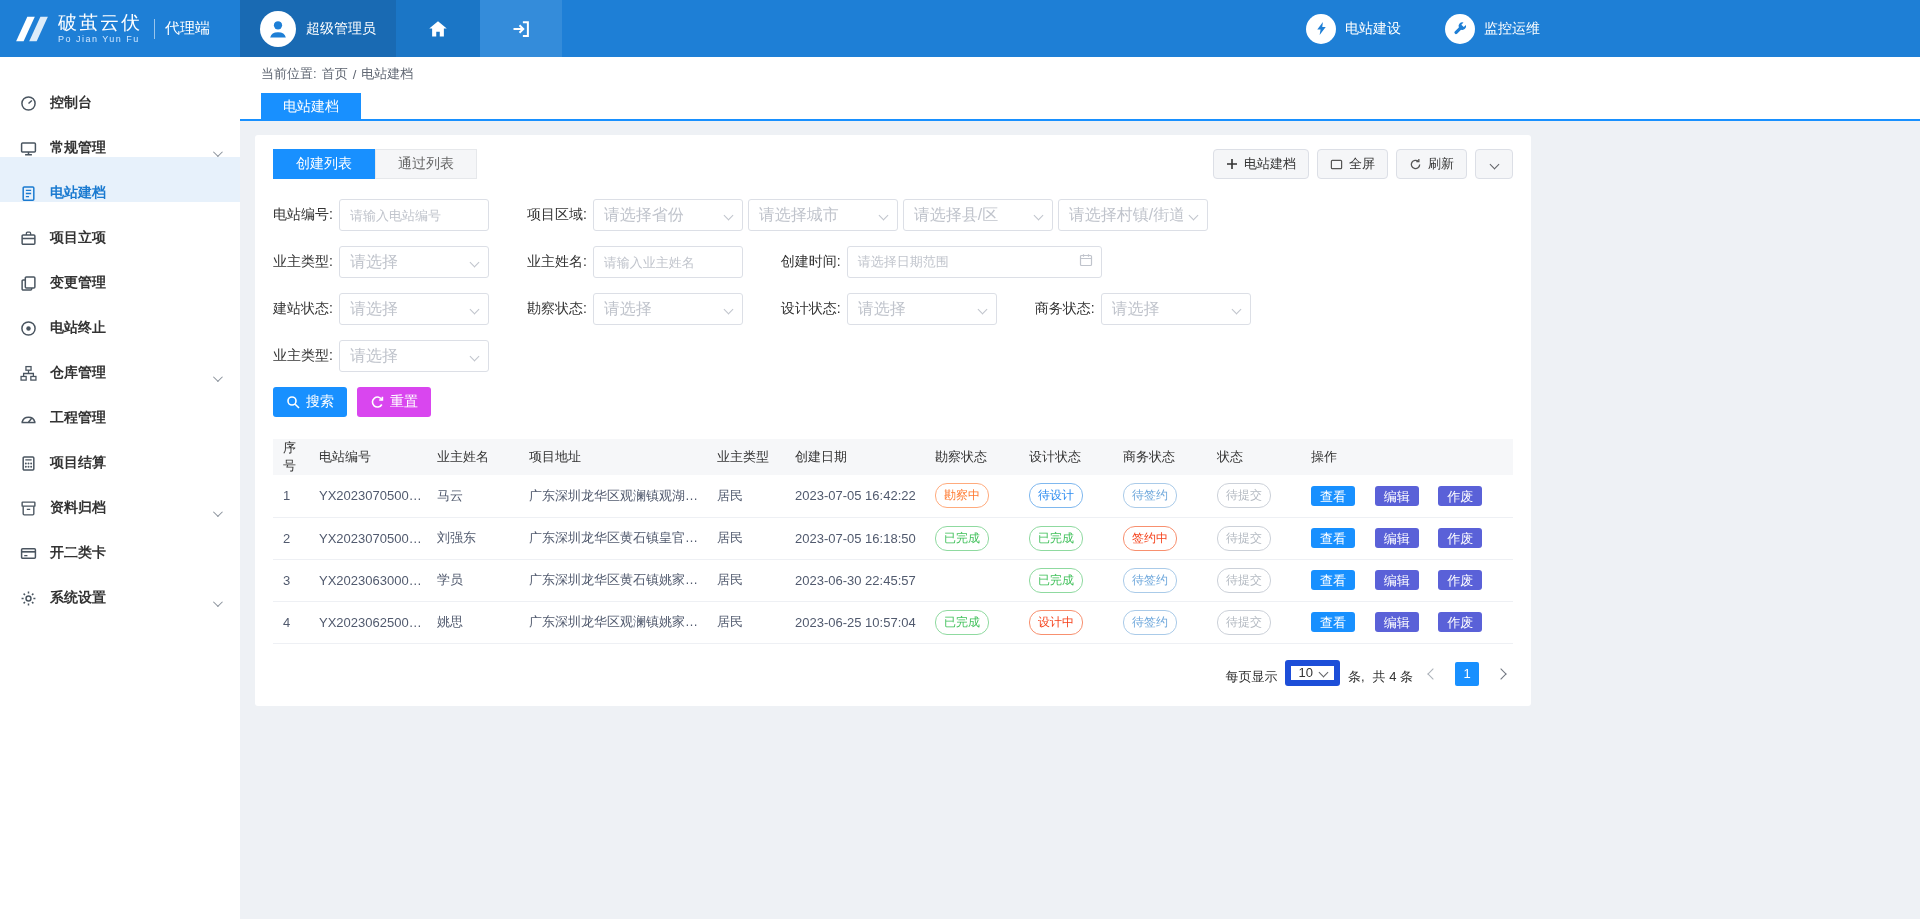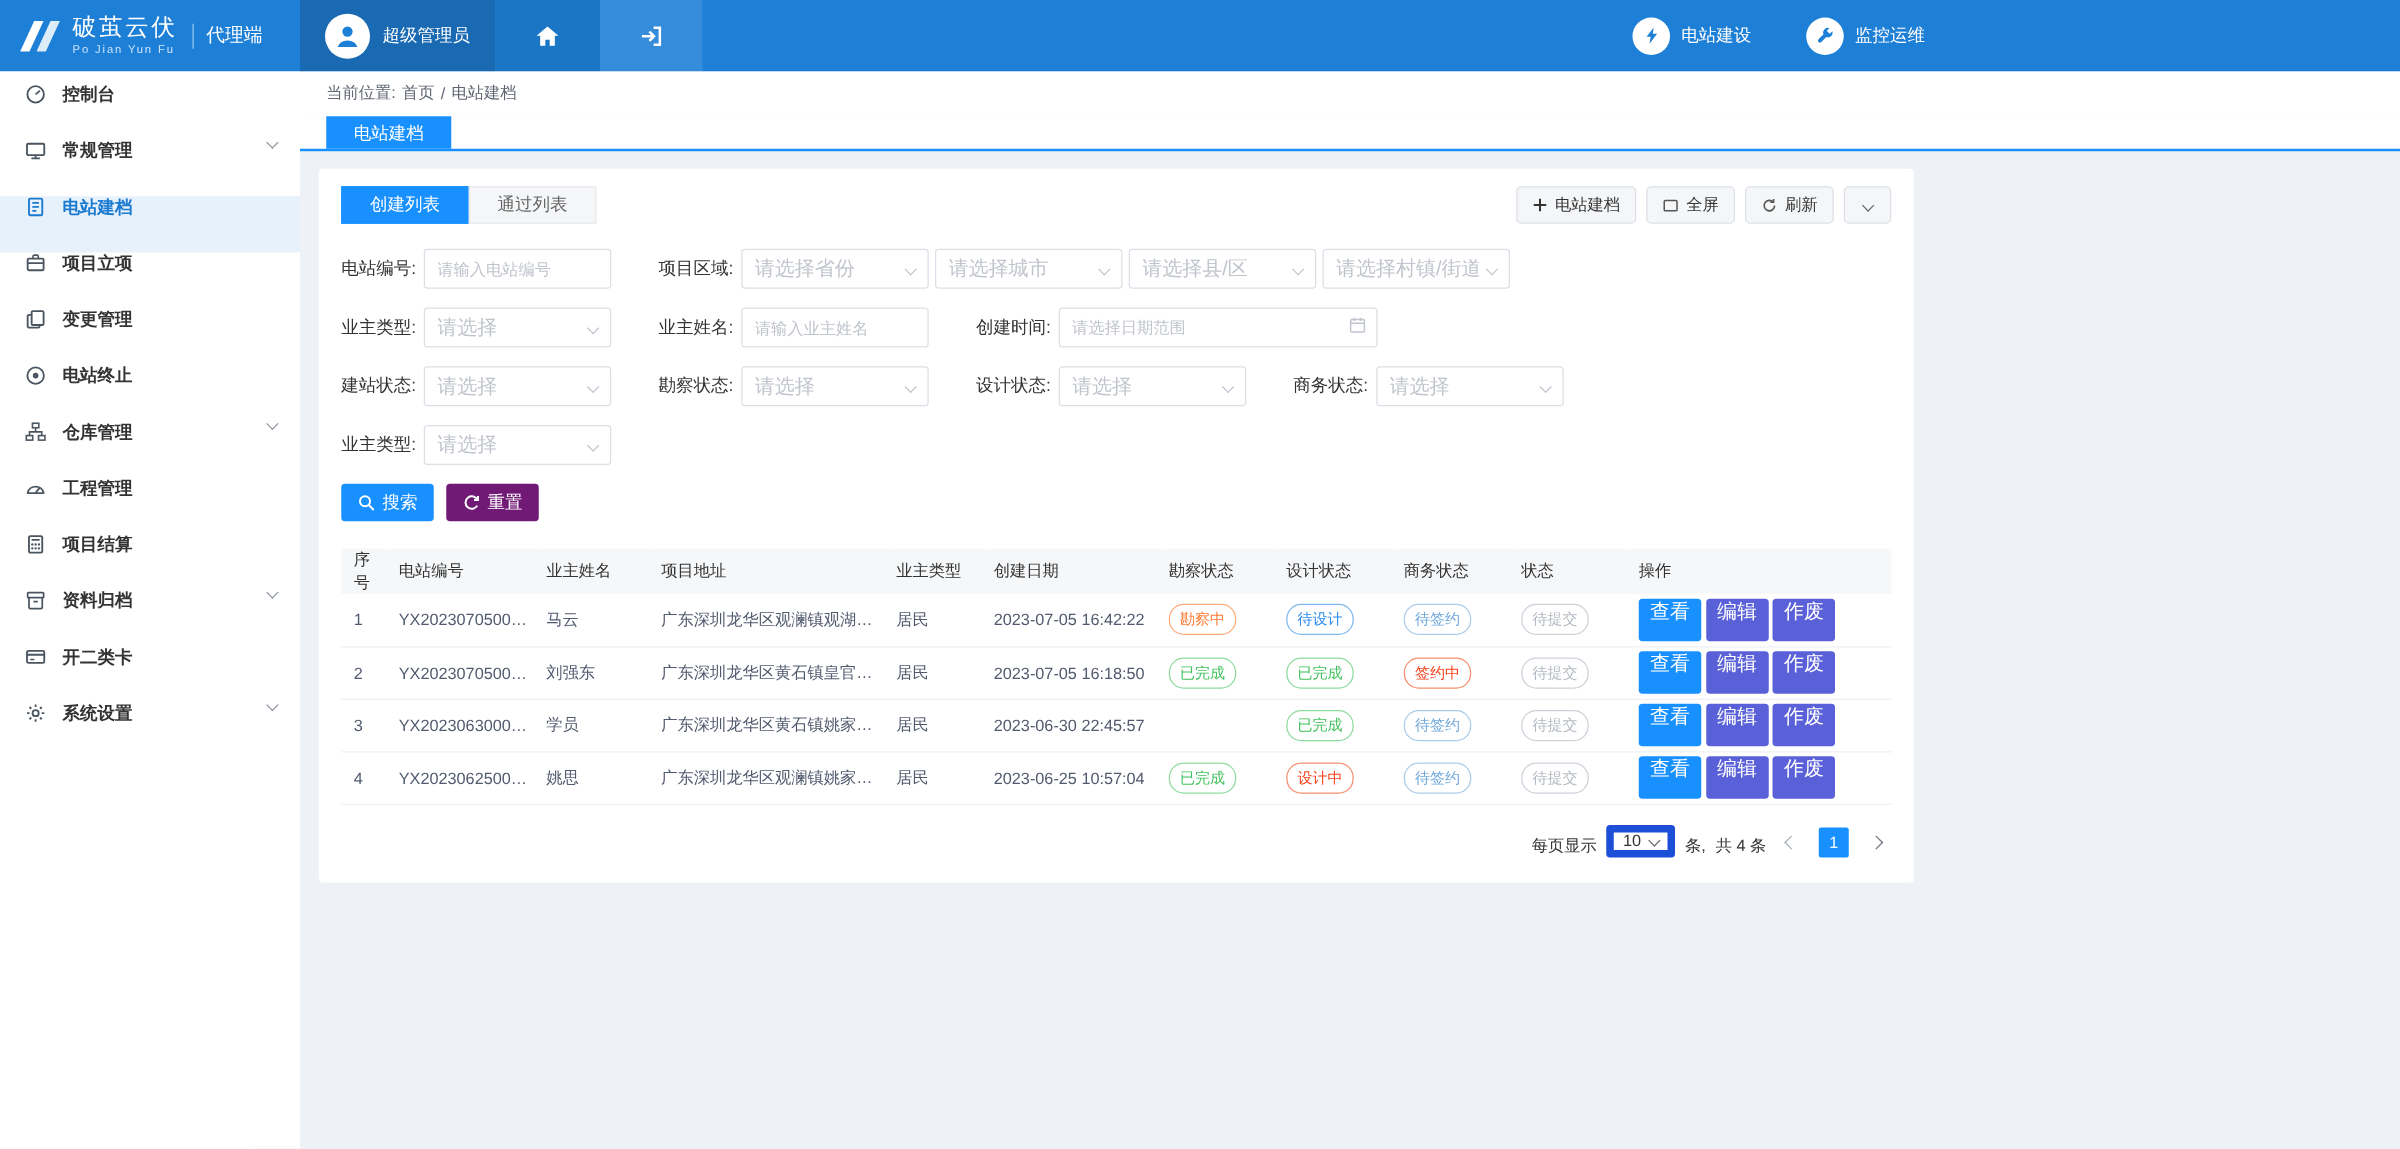--- a/index.html
+++ b/index.html
@@ -20,21 +20,21 @@
   .tb-user .uname{font-size:14px}
   .tb-home{width:84px;display:flex;align-items:center;justify-content:center;background:rgba(0,0,0,.07);cursor:pointer}
   .tb-logout{width:82px;display:flex;align-items:center;justify-content:center;background:rgba(255,255,255,.10);cursor:pointer}
   .tb-right{position:absolute;right:380px;top:0;bottom:0;display:flex;align-items:center;gap:44px}
   .tb-ritem{display:flex;align-items:center;gap:9px;cursor:pointer;font-size:14px}
   .round-icon{width:30px;height:30px;border-radius:50%;background:#fff;display:flex;align-items:center;justify-content:center}
 
   
   .layout{display:flex;height:862px}
   .sidebar{width:240px;background:#fff;flex-shrink:0;padding-top:10px}
-  .side-item{height:45px;display:flex;align-items:flex-start;padding:0 20px;gap:13px;font-size:14px;font-weight:bold;color:#333;cursor:pointer}
+  .side-item{height:45px;display:flex;align-items:flex-end;padding:0 20px;gap:13px;font-size:14px;font-weight:bold;color:#333;cursor:pointer}
   .side-item .s-icon{width:17px;height:17px;color:#4a5560;display:flex;align-items:center}
   .side-item.active{background:#e7f1fb;color:#1a7ad0}
   .side-item.active .s-icon{color:#1a7ad0}
   .s-chev{margin-left:auto;width:7px;height:7px;border-right:1.5px solid #8b939c;border-bottom:1.5px solid #8b939c;transform:rotate(45deg) translateY(-2px)}
   .main{flex:1;background:#eef1f5;overflow:hidden}
 
   
   .crumb{height:34px;background:#fff;display:flex;align-items:center;gap:5px;padding-left:21px;font-size:13px;color:#5f6672}
   .crumb .home{cursor:pointer}
   .tabstrip{height:30px;background:#fff;border-bottom:2px solid #1890ff;display:flex;align-items:flex-end;padding-left:21px}
@@ -62,37 +62,37 @@
   .sel{width:150px;height:32px;border:1px solid #dcdfe6;border-radius:3px;display:flex;align-items:center;padding:0 24px 0 10px;font-size:16px;color:#c0c4cc;position:relative;background:#fff;cursor:pointer}
   .sel .caret{position:absolute;right:10px;top:12px}
   .sel .sel-text{overflow:hidden;white-space:nowrap}
   .region .sel{margin-right:5px}
   .region .sel:last-child{margin-right:0}
   .date-box{width:255px;height:32px;border:1px solid #dcdfe6;border-radius:3px;display:flex;align-items:center;padding:0 30px 0 10px;font-size:13px;color:#c0c4cc;position:relative;cursor:pointer}
   .date-box .cal{position:absolute;right:8px;top:6px}
   .f-actions{display:flex;gap:10px;margin-top:10px}
   .btn{height:30px;padding:0 13px;border:none;border-radius:3px;display:inline-flex;align-items:center;gap:6px;font-size:14px;color:#fff;cursor:pointer;font-family:inherit}
   .btn.search{background:#1890ff}
-  .btn.reset{background:#701a75}
+  .btn.reset{background:#d946ef}
 
   
   .tbl{width:100%;border-collapse:collapse;margin-top:22px;table-layout:fixed}
   .tbl th{background:#f6f7f9;font-weight:normal;text-align:left;height:36px;padding:0 6px;font-size:13px;color:#333}
   .tbl th:first-child,.tbl td:first-child{padding-left:10px}
   .tbl td{height:42px;padding:0 6px;font-size:13px;color:#515a6e;border-bottom:1px solid #eef0f4;overflow:hidden;white-space:nowrap;text-overflow:ellipsis}
   .badge{display:inline-block;min-width:54px;text-align:center;padding:3px 8px;border-radius:12px;font-size:12px;border:1px solid;background:#fff}
   .badge:empty{display:none}
   .badge.orange{color:#ff7a30;border-color:#ffab7d}
   .badge.red{color:#f5431d;border-color:#f8906f}
   .badge.green{color:#42c15c;border-color:#8fdaa0}
   .badge.blue{color:#2d8cf0;border-color:#7fb8ef}
   .badge.lightblue{color:#6fa8dc;border-color:#aacbe9}
   .badge.gray{color:#b4bac2;border-color:#ccd1d9}
   .ops{white-space:nowrap}
-  .act{display:inline-block;height:34px;line-height:22px;padding:0 9px;border-radius:3px;color:#fff;font-size:16px;cursor:pointer}
+  .act{display:inline-block;height:20px;line-height:22px;padding:0 9px;border-radius:3px;color:#fff;font-size:13px;margin-right:16px;cursor:pointer}
   .act.view{background:#1890ff}
   .act.edit,.act.void{background:#5a61d8}
 
   
   .pager{display:flex;align-items:flex-end;justify-content:flex-end;gap:8px;margin-top:16px;font-size:13px;color:#333}
   .pp-select{height:26px;border:6px solid #1d4ed8;border-radius:3px;padding:0 7px;display:flex;align-items:center;gap:7px;cursor:pointer}
   .pg-btn{width:24px;height:24px;display:flex;align-items:center;justify-content:center;cursor:pointer}
   .chev{width:8px;height:8px;border-right:1.6px solid #707680;border-bottom:1.6px solid #707680;display:inline-block}
   .chev.left{transform:rotate(135deg);border-color:#aab0b8}
   .chev.right{transform:rotate(-45deg)}

